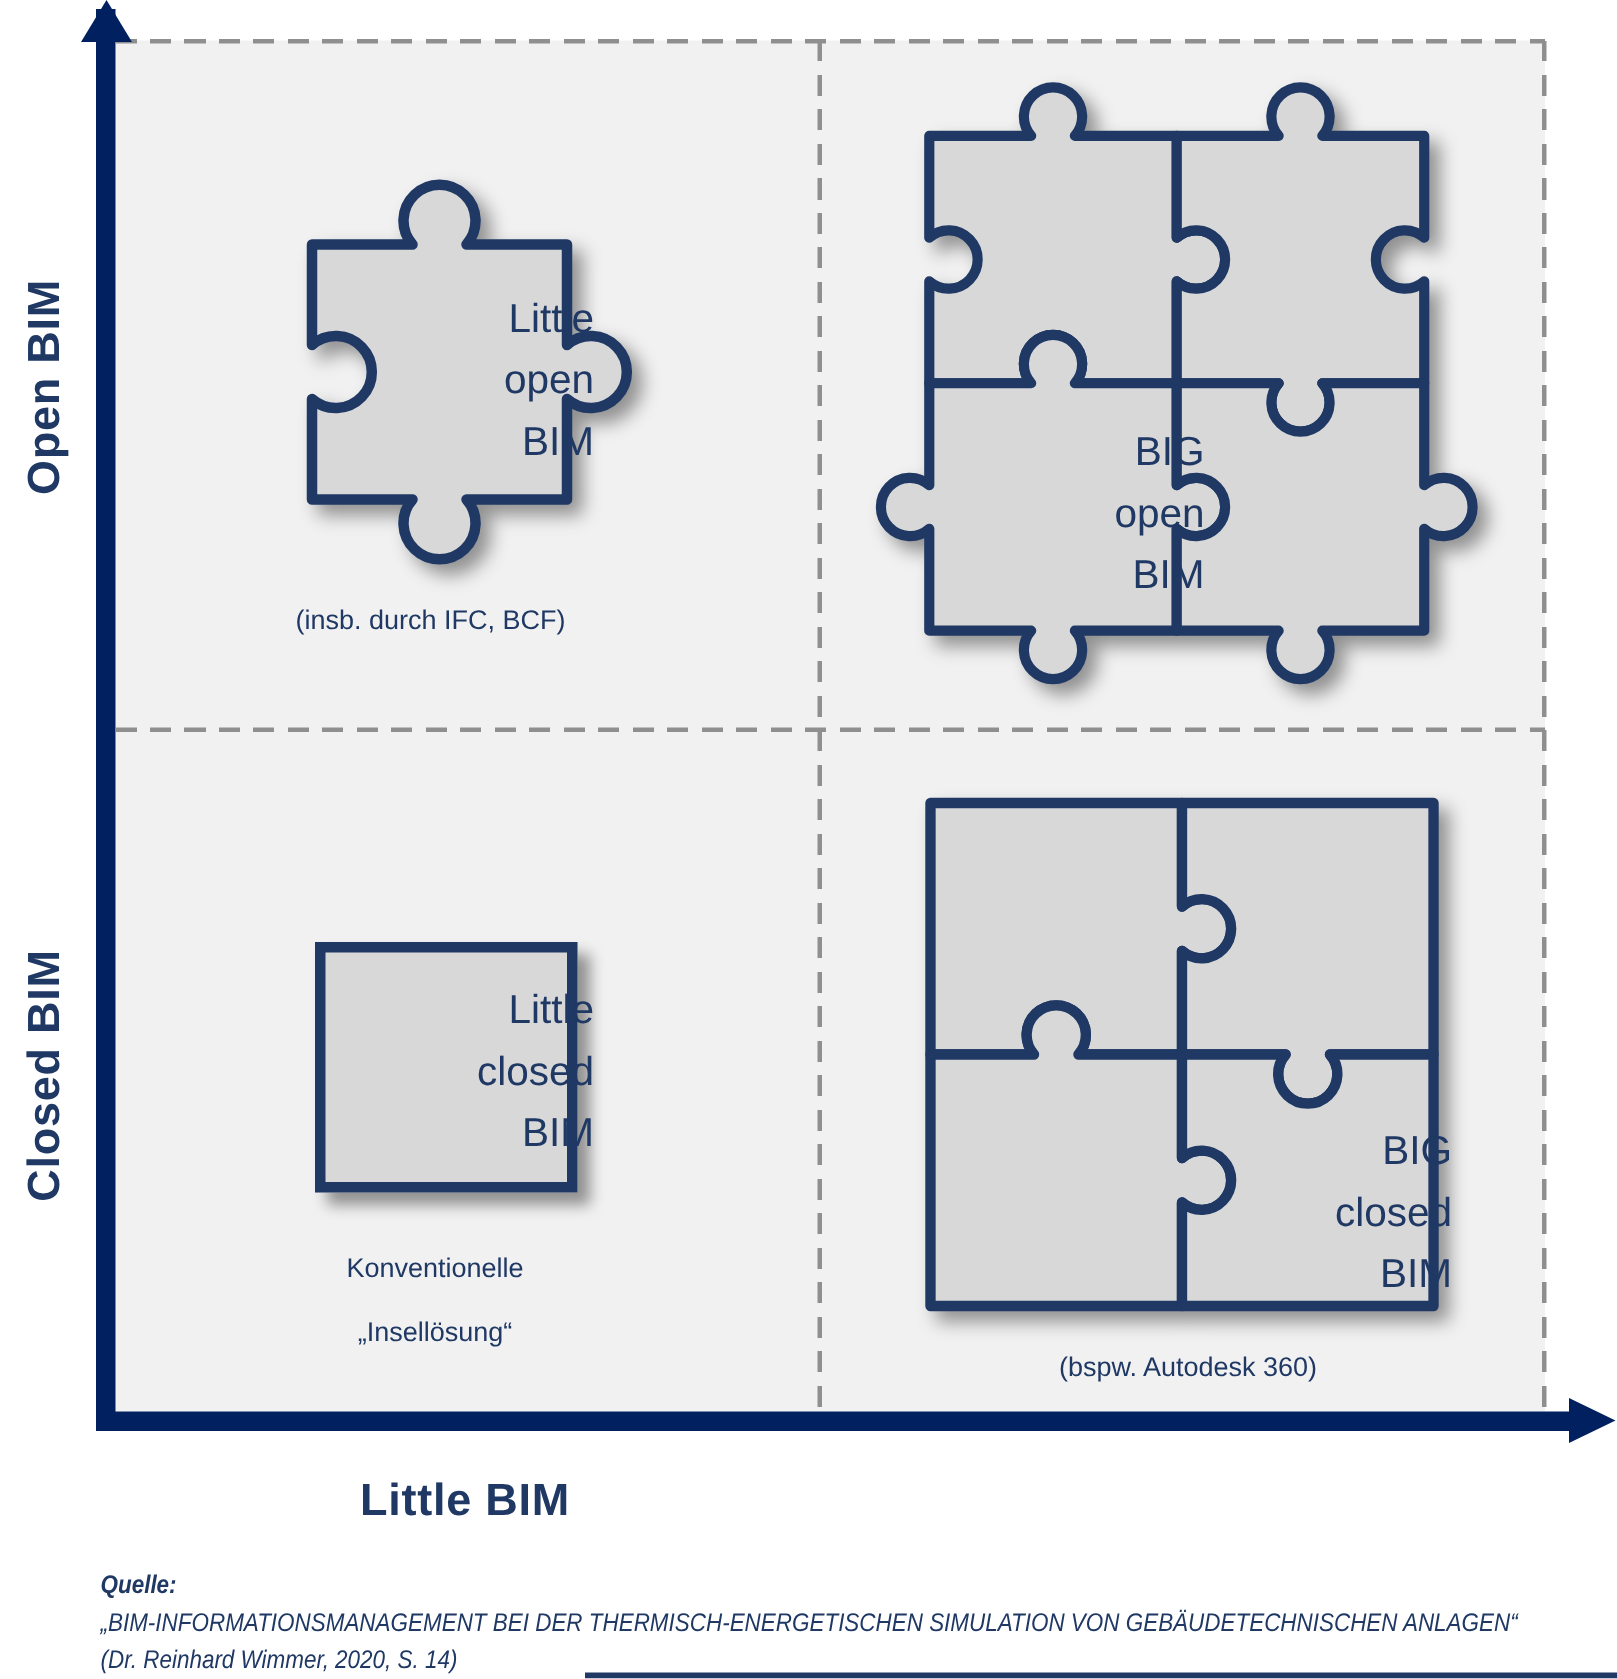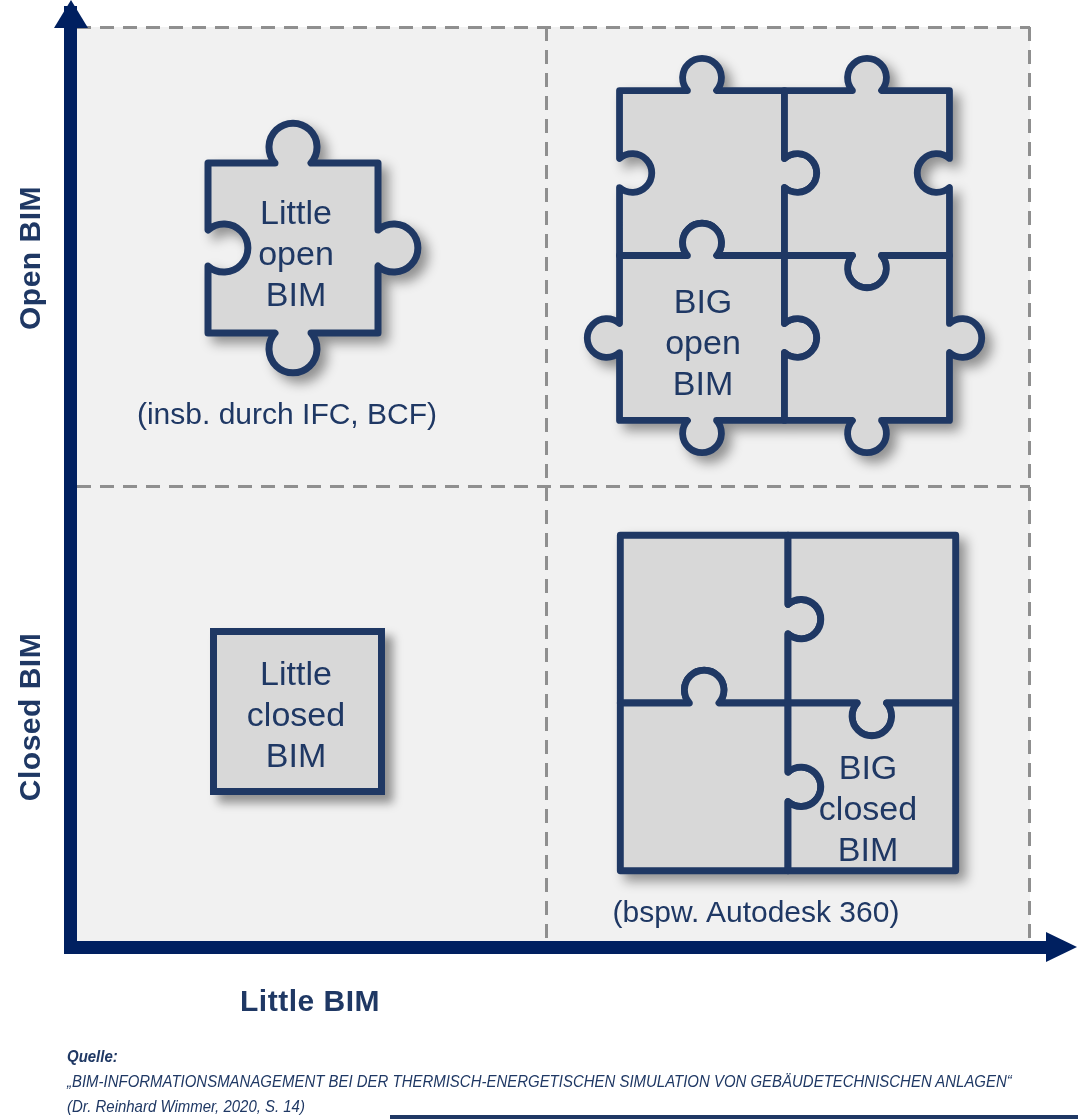--- a/index.html
+++ b/index.html
@@ -24,22 +24,22 @@
   .ylab{position:absolute;width:300px;height:40px;left:-117px;text-align:center;
     font-size:30px;font-weight:bold;transform:rotate(-90deg);letter-spacing:0.5px;}
   .xlab{position:absolute;width:300px;text-align:center;font-size:30px;font-weight:bold;letter-spacing:0.5px;}
   
   .puz{position:absolute;filter:drop-shadow(7px 7px 6px rgba(0,0,0,0.40));}
   .puz path{fill:#D8D8D8;stroke:#1F3864;stroke-width:7;stroke-linejoin:round;}
   
   .square-piece{position:absolute;left:210px;top:628px;width:161px;height:153px;
     background:#D8D8D8;border:7px solid #1F3864;box-shadow:8px 8px 9px rgba(0,0,0,0.40);}
   
-  .piece-label{position:absolute;width:200px;text-align:center;font-size:34px;line-height:41px;white-space:pre-line;}
-  .caption{position:absolute;width:340px;text-align:center;font-size:30px;line-height:43px;white-space:pre-line;}
+  .piece-label{position:absolute;width:200px;text-align:right;font-size:27px;line-height:41px;white-space:pre-line;}
+  .caption{position:absolute;width:340px;text-align:center;font-size:18px;line-height:43px;white-space:pre-line;}
   
   .source{position:absolute;left:67px;top:1044px;width:1005px;font-style:italic;font-size:17px;line-height:25px;}
   .source .line{transform:scaleX(0.88);transform-origin:left center;white-space:nowrap;}
   .source .bold{font-weight:bold;}
   .bottom-bar{position:absolute;left:390px;top:1115px;width:688px;height:4px;background:#1F3864;}
 </style>
 </head>
 <body>
 
 <div class="canvas">
@@ -91,39 +91,41 @@
              L220,320 A20,20 0 1 0 220,290 Z"></path>
   </svg>
   <div class="piece-label" style="left:603px;top:281px;">BIG
 open
 BIM</div>
 
   <div class="square-piece"></div>
   <div class="piece-label" style="left:196px;top:653px;">Little
 closed
 BIM</div>
+  <div class="caption" style="left:120px;top:824px;">Konventionelle
+„Insellösung“</div>
 
   <svg class="puz" style="left:571px;top:486px;" width="434" height="434" viewBox="0 0 440 440">
     <path d="M50,50 L220,50
              L220,120 A20,20 0 1 1 220,150 L220,220
              L150,220 A20,20 0 1 0 120,220 L50,220 Z"></path>
     <path d="M220,50 L390,50 L390,220
              L320,220 A20,20 0 1 1 290,220 L220,220
              L220,150 A20,20 0 1 0 220,120 Z"></path>
     <path d="M50,220 L120,220 A20,20 0 1 1 150,220 L220,220
              L220,290 A20,20 0 1 1 220,320 L220,390
              L50,390 Z"></path>
     <path d="M220,220 L290,220 A20,20 0 1 0 320,220 L390,220
              L390,390 L220,390
              L220,320 A20,20 0 1 0 220,290 Z"></path>
   </svg>
   <div class="piece-label" style="left:768px;top:747px;">BIG
 closed
 BIM</div>
-  <div class="caption" style="left:586px;top:890px;">(bspw. Autodesk 360)</div>
+  <div class="caption" style="left:622px;top:890px;">(bspw. Autodesk 360)</div>
 
   <div class="source">
     <div class="line bold">Quelle:</div>
     <div class="line">„BIM-INFORMATIONSMANAGEMENT BEI DER THERMISCH-ENERGETISCHEN SIMULATION VON GEBÄUDETECHNISCHEN ANLAGEN“</div>
     <div class="line">(Dr. Reinhard Wimmer, 2020, S. 14)</div>
   </div>
 
   <div class="bottom-bar"></div>
 
 </div>

